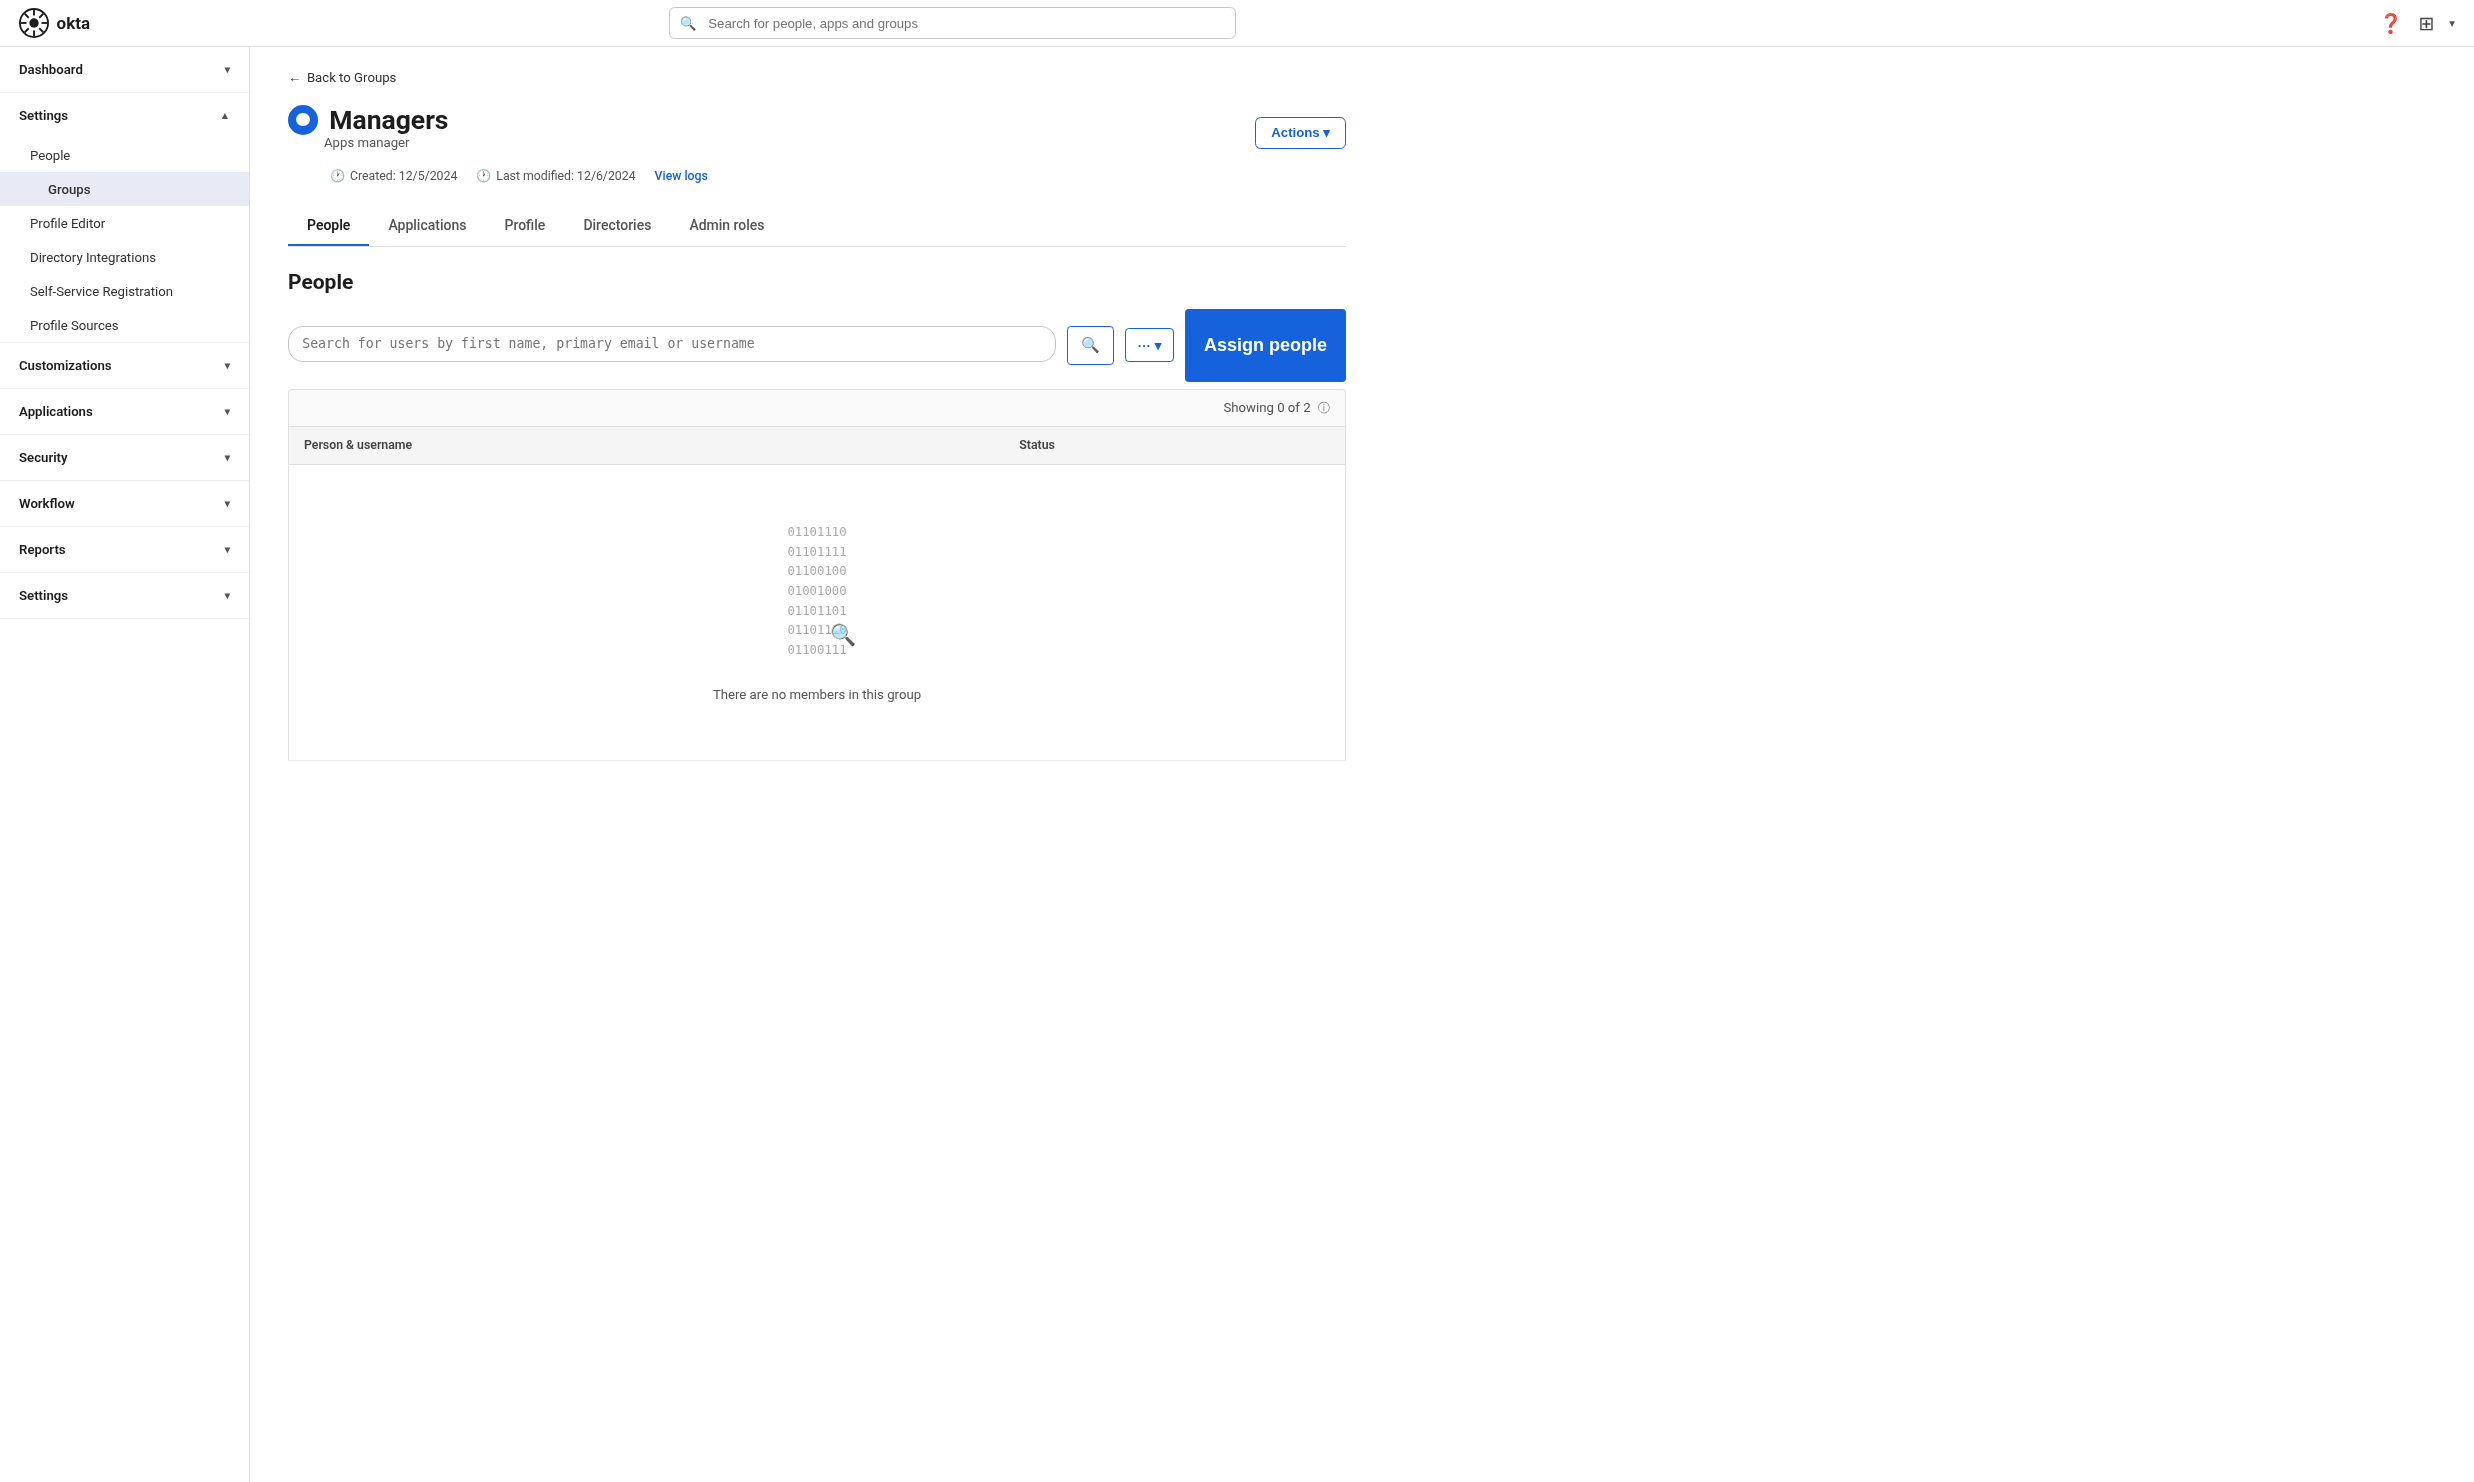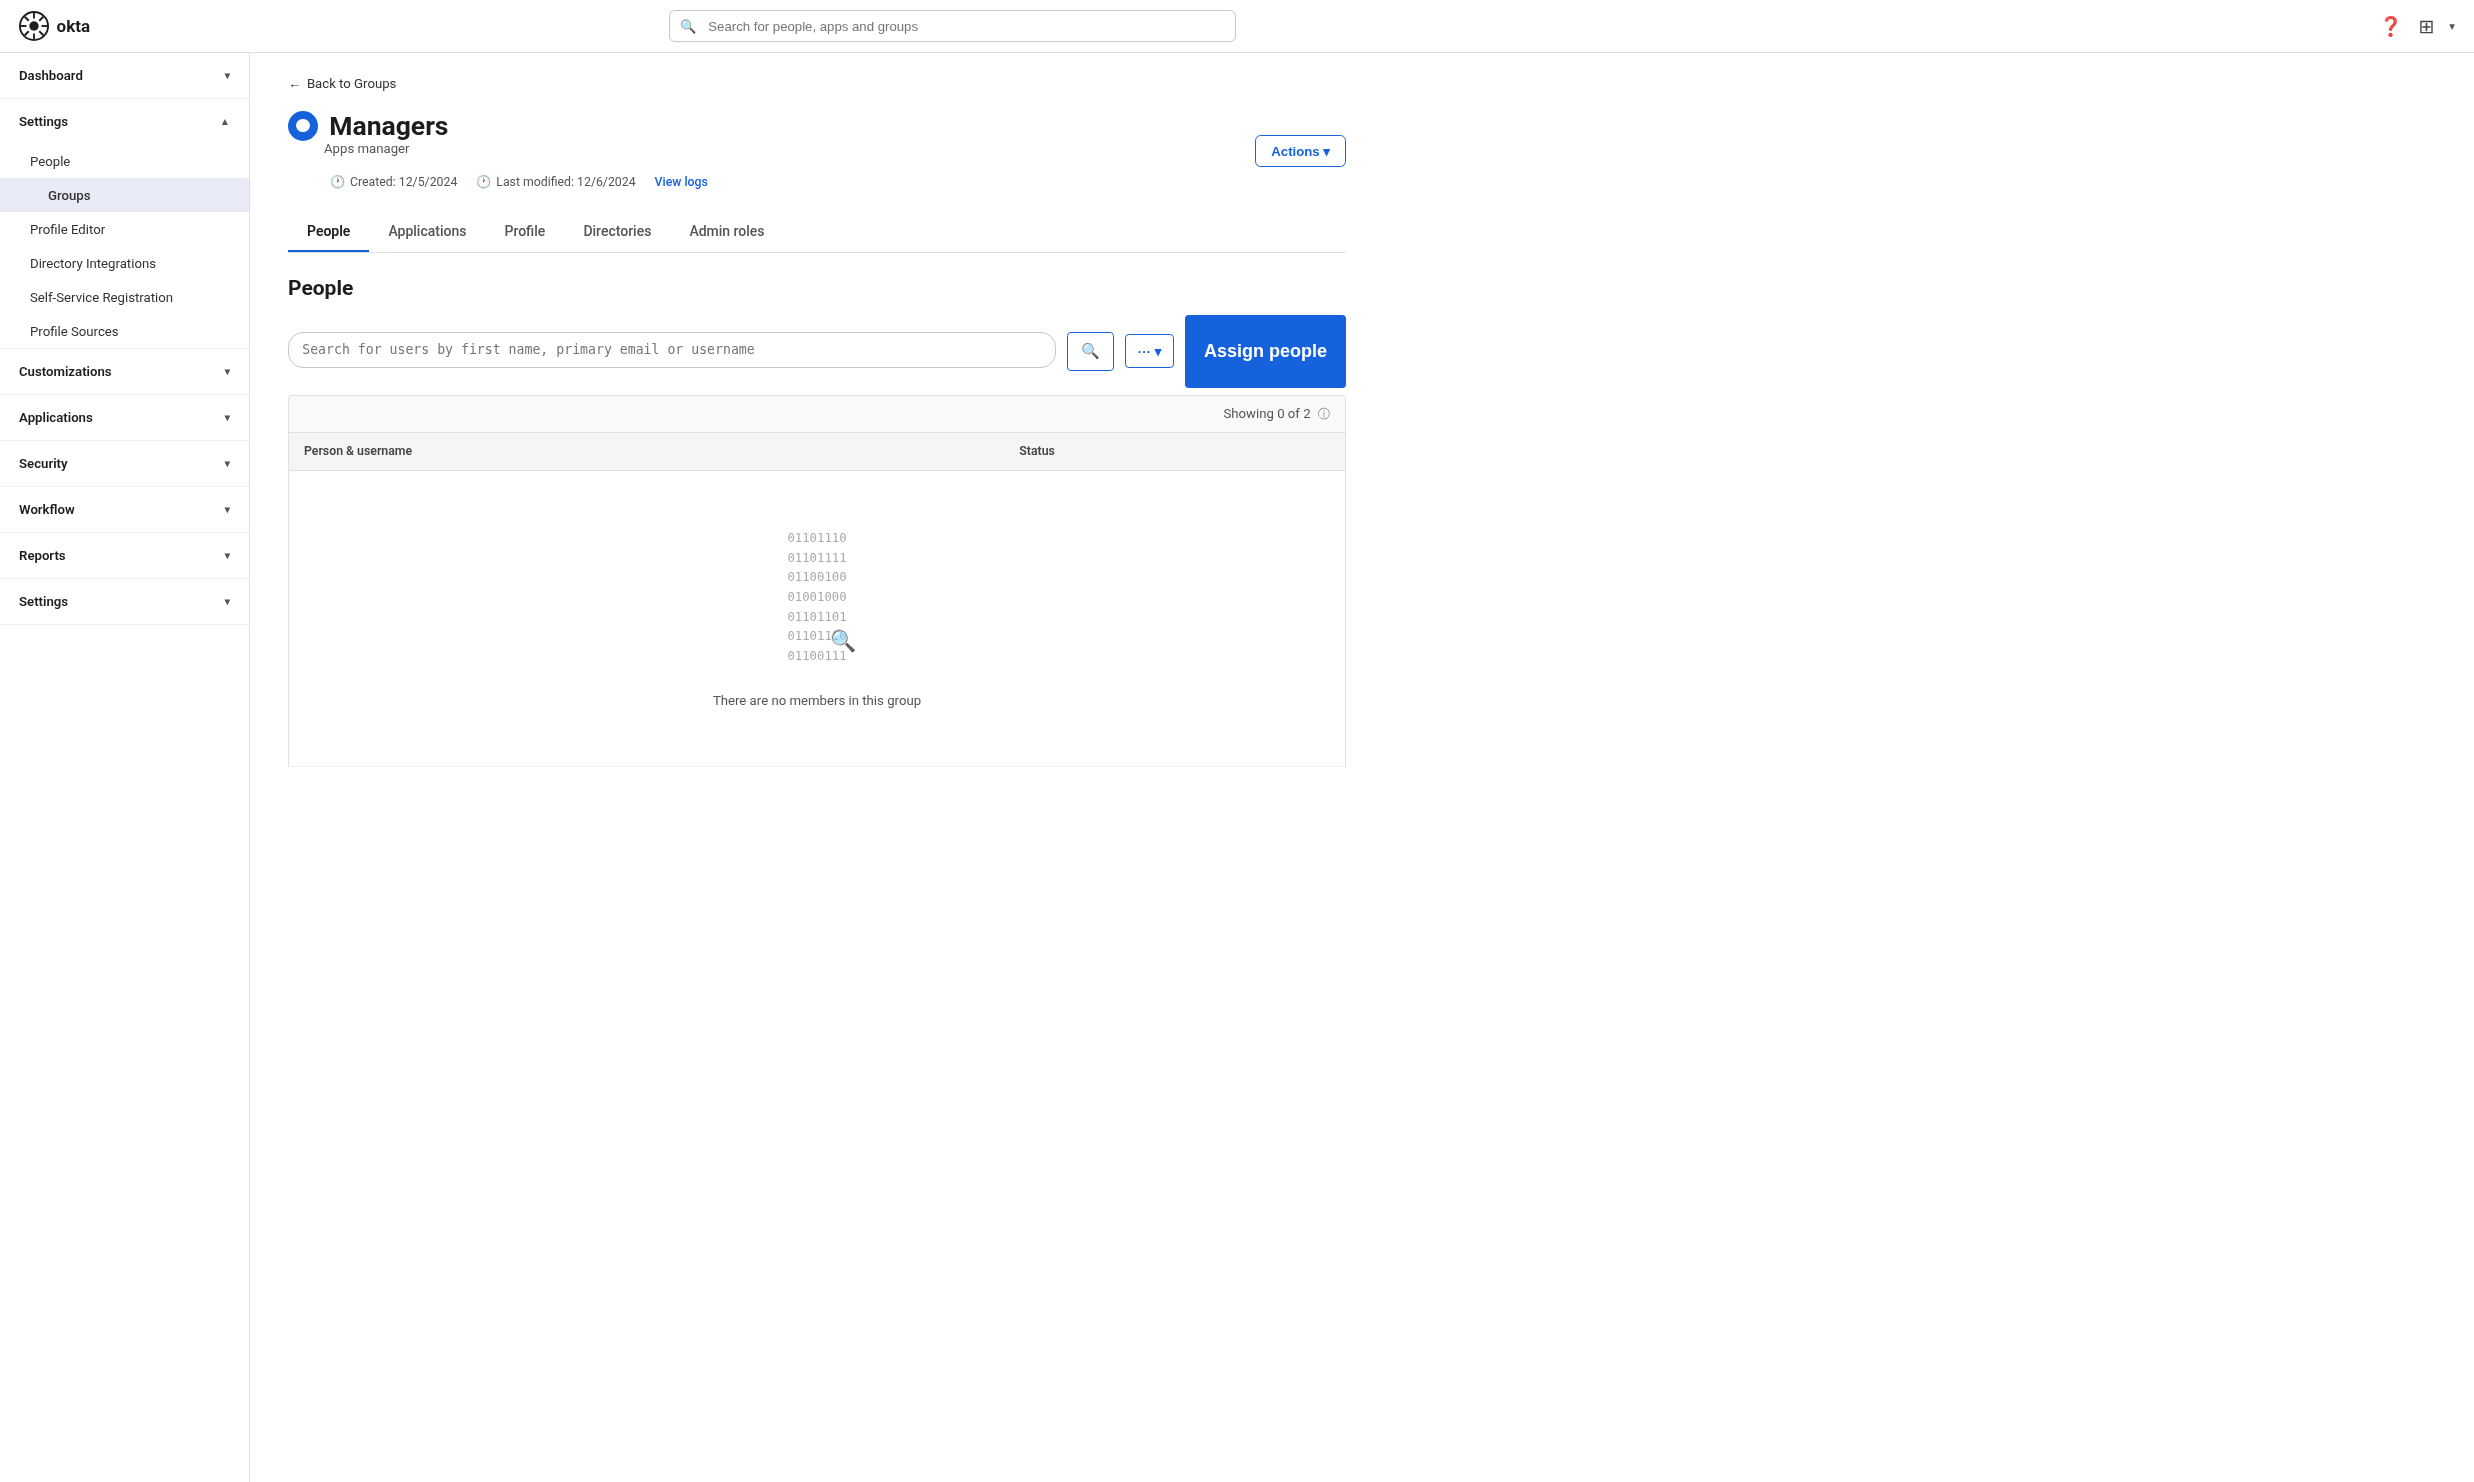--- a/index.html
+++ b/index.html
@@ -1,20 +1,20 @@
 <!DOCTYPE html>
 <html style="font-size:15px"><head>
   <meta charset="utf-8">
   <style>
     * { box-sizing: border-box; margin: 0; padding: 0; }
     body { font-family: -apple-system, BlinkMacSystemFont, 'Segoe UI', Roboto, sans-serif; font-size: 13.2px; color: #1d1d1d; background: #fff; display: flex; flex-direction: column; height: 100vh; overflow: hidden; }
 
     
     .topnav {
-      display: flex; align-items: center; height: 53px; border-bottom: 0.9px solid #e0e0e0;
+      display: flex; align-items: center; height: 47px; border-bottom: 0.9px solid #e0e0e0;
       padding: 0 19px; gap: 15px; flex-shrink: 0; background: #fff;
     }
     .topnav-logo { display: flex; align-items: center; gap: 7.6px; font-size: 17px; font-weight: 700; color: #1d1d1d; text-decoration: none; }
     .topnav-logo svg { width: 30px; height: 30px; }
     .topnav-search {
       flex: 1; max-width: 567px; margin: 0 auto;
       position: relative;
     }
     .topnav-search input {
       width: 100%; padding: 7.6px 15px 7.6px 38px; border: 0.9px solid #c7c7c7; border-radius: 5.7px;
@@ -44,21 +44,21 @@
       display: block; text-decoration: none;
     }
     .sidebar-item.active { background: #e8eaf6; font-weight: 500; padding-left: 48px; }
 
     
     .main { flex: 1; overflow-y: auto; background: #fff; }
     .main-inner { padding: 23px 38px; max-width: 1134px; }
 
     .back-link { display: flex; align-items: center; gap: 5.7px; color: #333; font-size: 13.2px; cursor: pointer; margin-bottom: 19px; text-decoration: none; }
 
-    .page-header { display: flex; align-items: flex-end; justify-content: space-between; margin-bottom: 7.6px; }
+    .page-header { display: flex; align-items: center; justify-content: space-between; margin-bottom: 7.6px; }
     .page-title-row { display: flex; align-items: center; gap: 11.3px; }
     .group-icon { width: 30px; height: 30px; border-radius: 50%; background: #1662dd; display: flex; align-items: center; justify-content: center; flex-shrink: 0; }
     .group-icon-inner { width: 13.2px; height: 13.2px; border-radius: 50%; background: #fff; }
     .page-title { font-size: 26.5px; font-weight: 700; color: #1d1d1d; }
     .page-subtitle { font-size: 13.2px; color: #555; margin-bottom: 11.3px; margin-left: 36px; }
 
     .actions-btn {
       padding: 7.6px 15px; border: 1.9px solid #1662dd; color: #1662dd; background: #fff;
       border-radius: 5.7px; cursor: pointer; font-size: 13.2px; font-weight: 600; display: flex; align-items: center; gap: 5.7px;
     }

